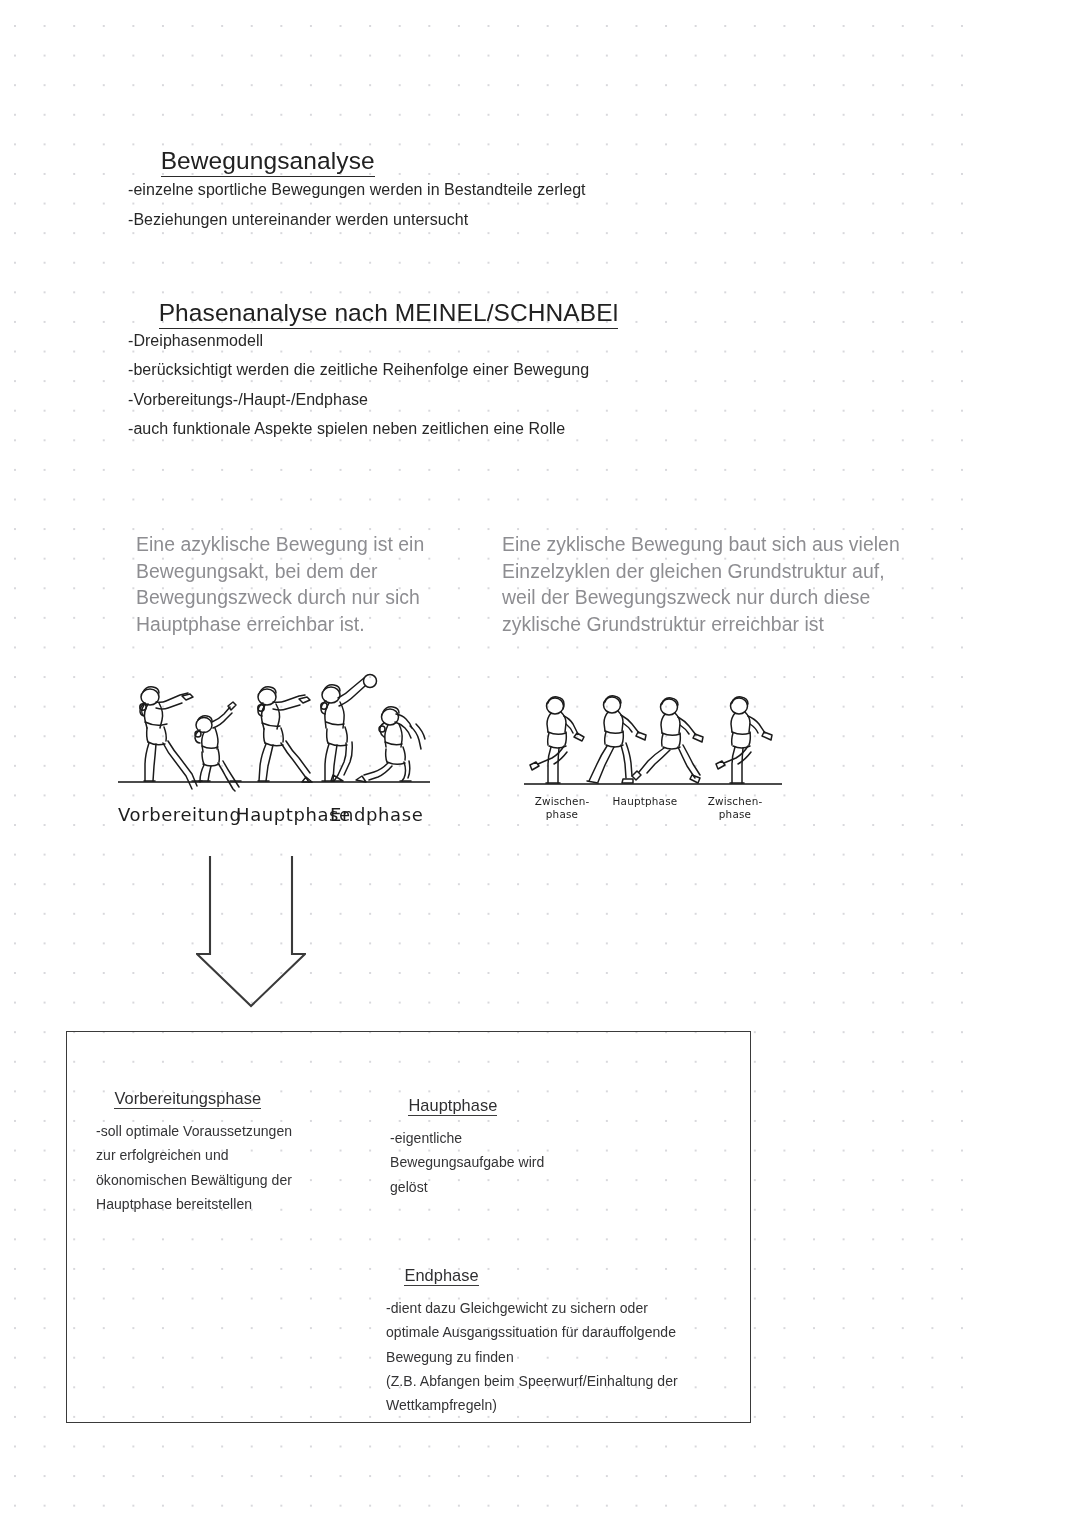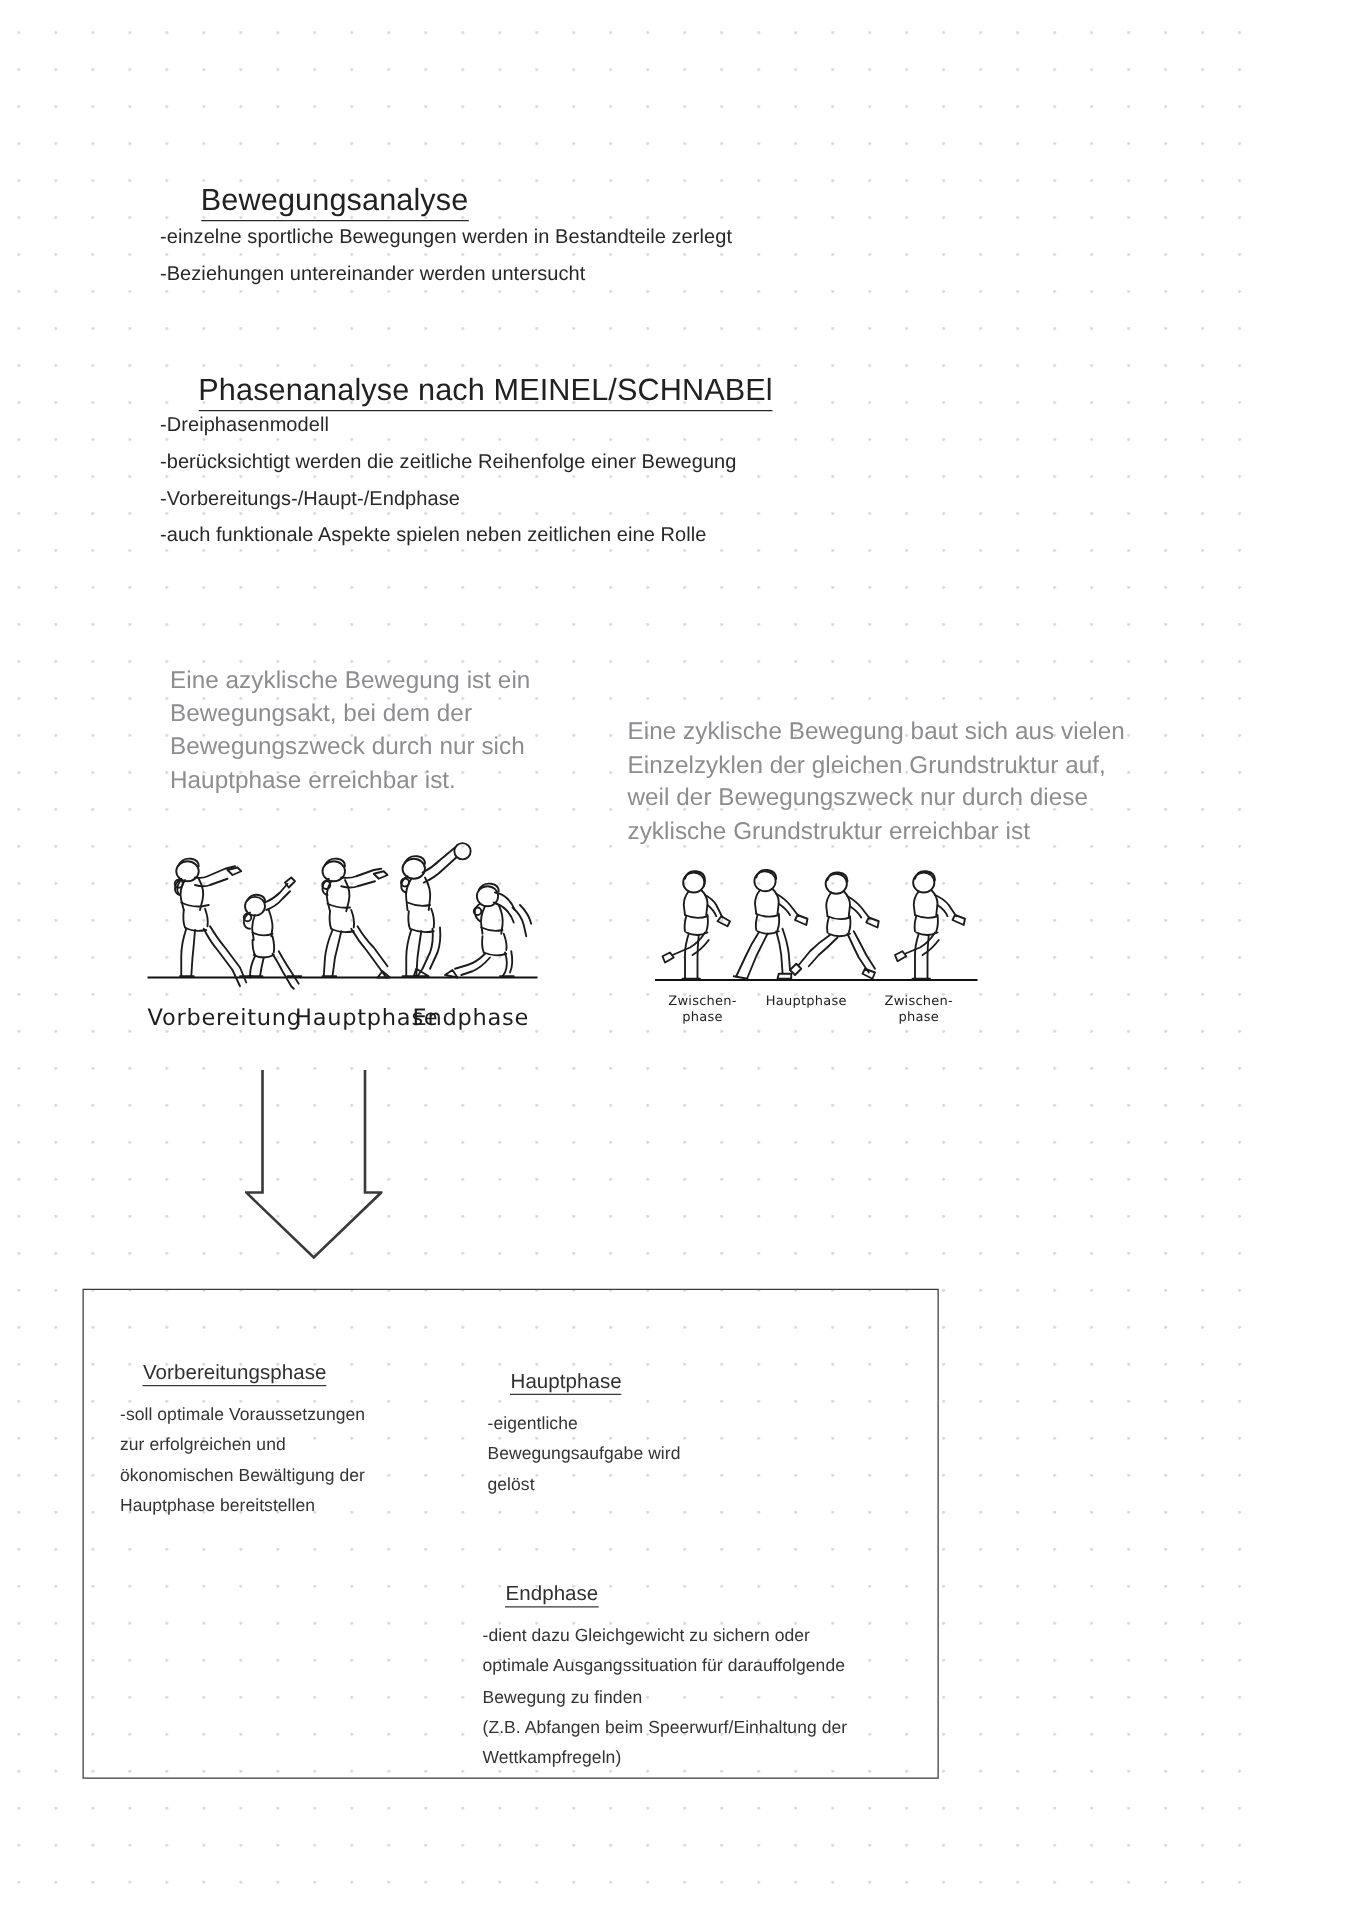--- a/index.html
+++ b/index.html
@@ -13,21 +13,20 @@
   #page {
     position: relative;
     width: 988px;
     height: 1525px;
     background-color: #ffffff;
     background-image:
       radial-gradient(circle at 1px 1px, #d8d8dc 1.05px, rgba(255,255,255,0) 1.3px);
     background-size: 29.6px 29.6px;
     background-position: 14px 25px;
     overflow: hidden;
-    padding-left: 10px;
   }
 
   .txt { position: absolute; white-space: pre; }
 
   
   .heading {
     color: #212121;
     font-size: 24.5px;
     letter-spacing: 0.1px;
   }
@@ -121,21 +120,21 @@
   <div class="txt bullet" style="left:128px; top:332px;">-Dreiphasenmodell</div>
   <div class="txt bullet" style="left:128px; top:361px;">-berücksichtigt werden die zeitliche Reihenfolge einer Bewegung</div>
   <div class="txt bullet" style="left:128px; top:391px;">-Vorbereitungs-/Haupt-/Endphase</div>
   <div class="txt bullet" style="left:128px; top:420px;">-auch funktionale Aspekte spielen neben zeitlichen eine Rolle</div>
 
   <div class="greydef" style="left:136px; top:531px; width:310px; white-space:pre-line;">Eine azyklische Bewegung ist ein
 Bewegungsakt, bei dem der
 Bewegungszweck durch nur sich
 Hauptphase erreichbar ist.</div>
 
-  <div class="greydef" style="left:502px; top:531px; width:400px; white-space:pre-line;margin-top:41px;">Eine zyklische Bewegung baut sich aus vielen
+  <div class="greydef" style="left:502px; top:531px; width:400px; white-space:pre-line;">Eine zyklische Bewegung baut sich aus vielen
 Einzelzyklen der gleichen Grundstruktur auf,
 weil der Bewegungszweck nur durch diese
 zyklische Grundstruktur erreichbar ist</div>
 
   <div class="figure" style="left:118px; top:672px;">
     <svg width="312" height="122" viewBox="0 0 312 122" fill="none" stroke="#1b1b1b" stroke-width="1.5" stroke-linejoin="round" stroke-linecap="round">
 
       <line x1="0" y1="110" x2="312" y2="110" stroke="#111" stroke-width="1.7"></line>
 
       <g>

